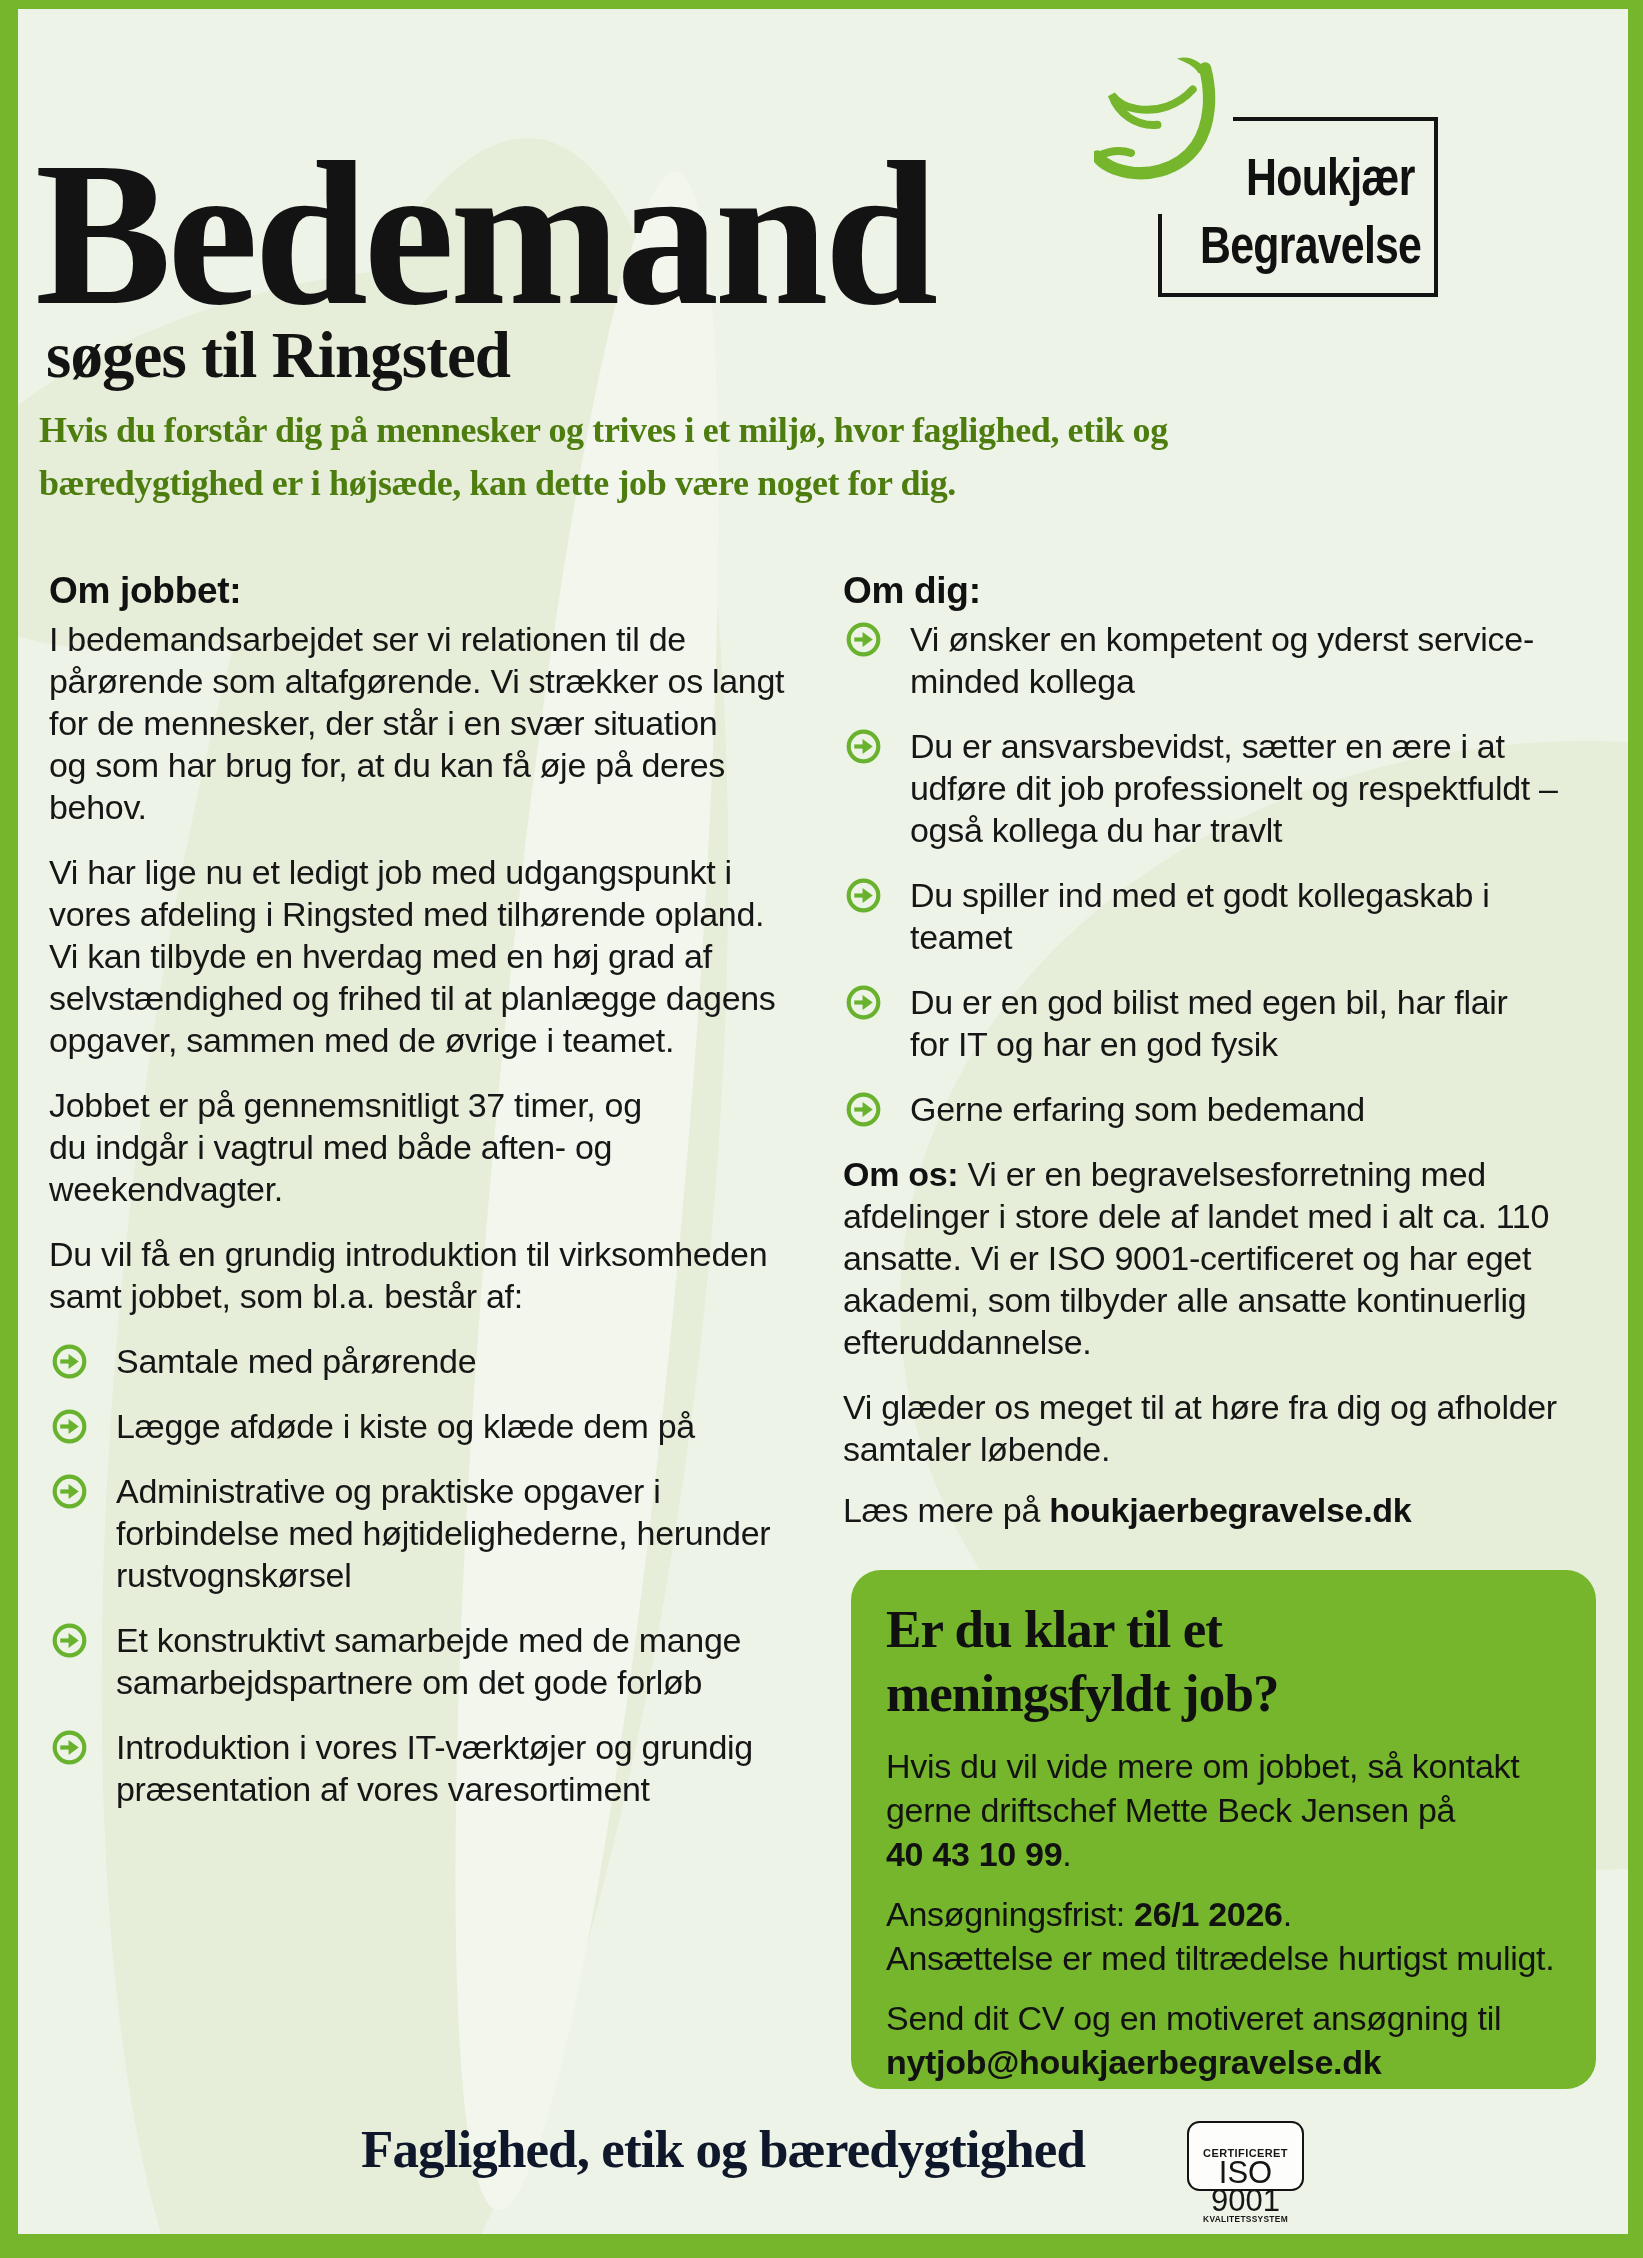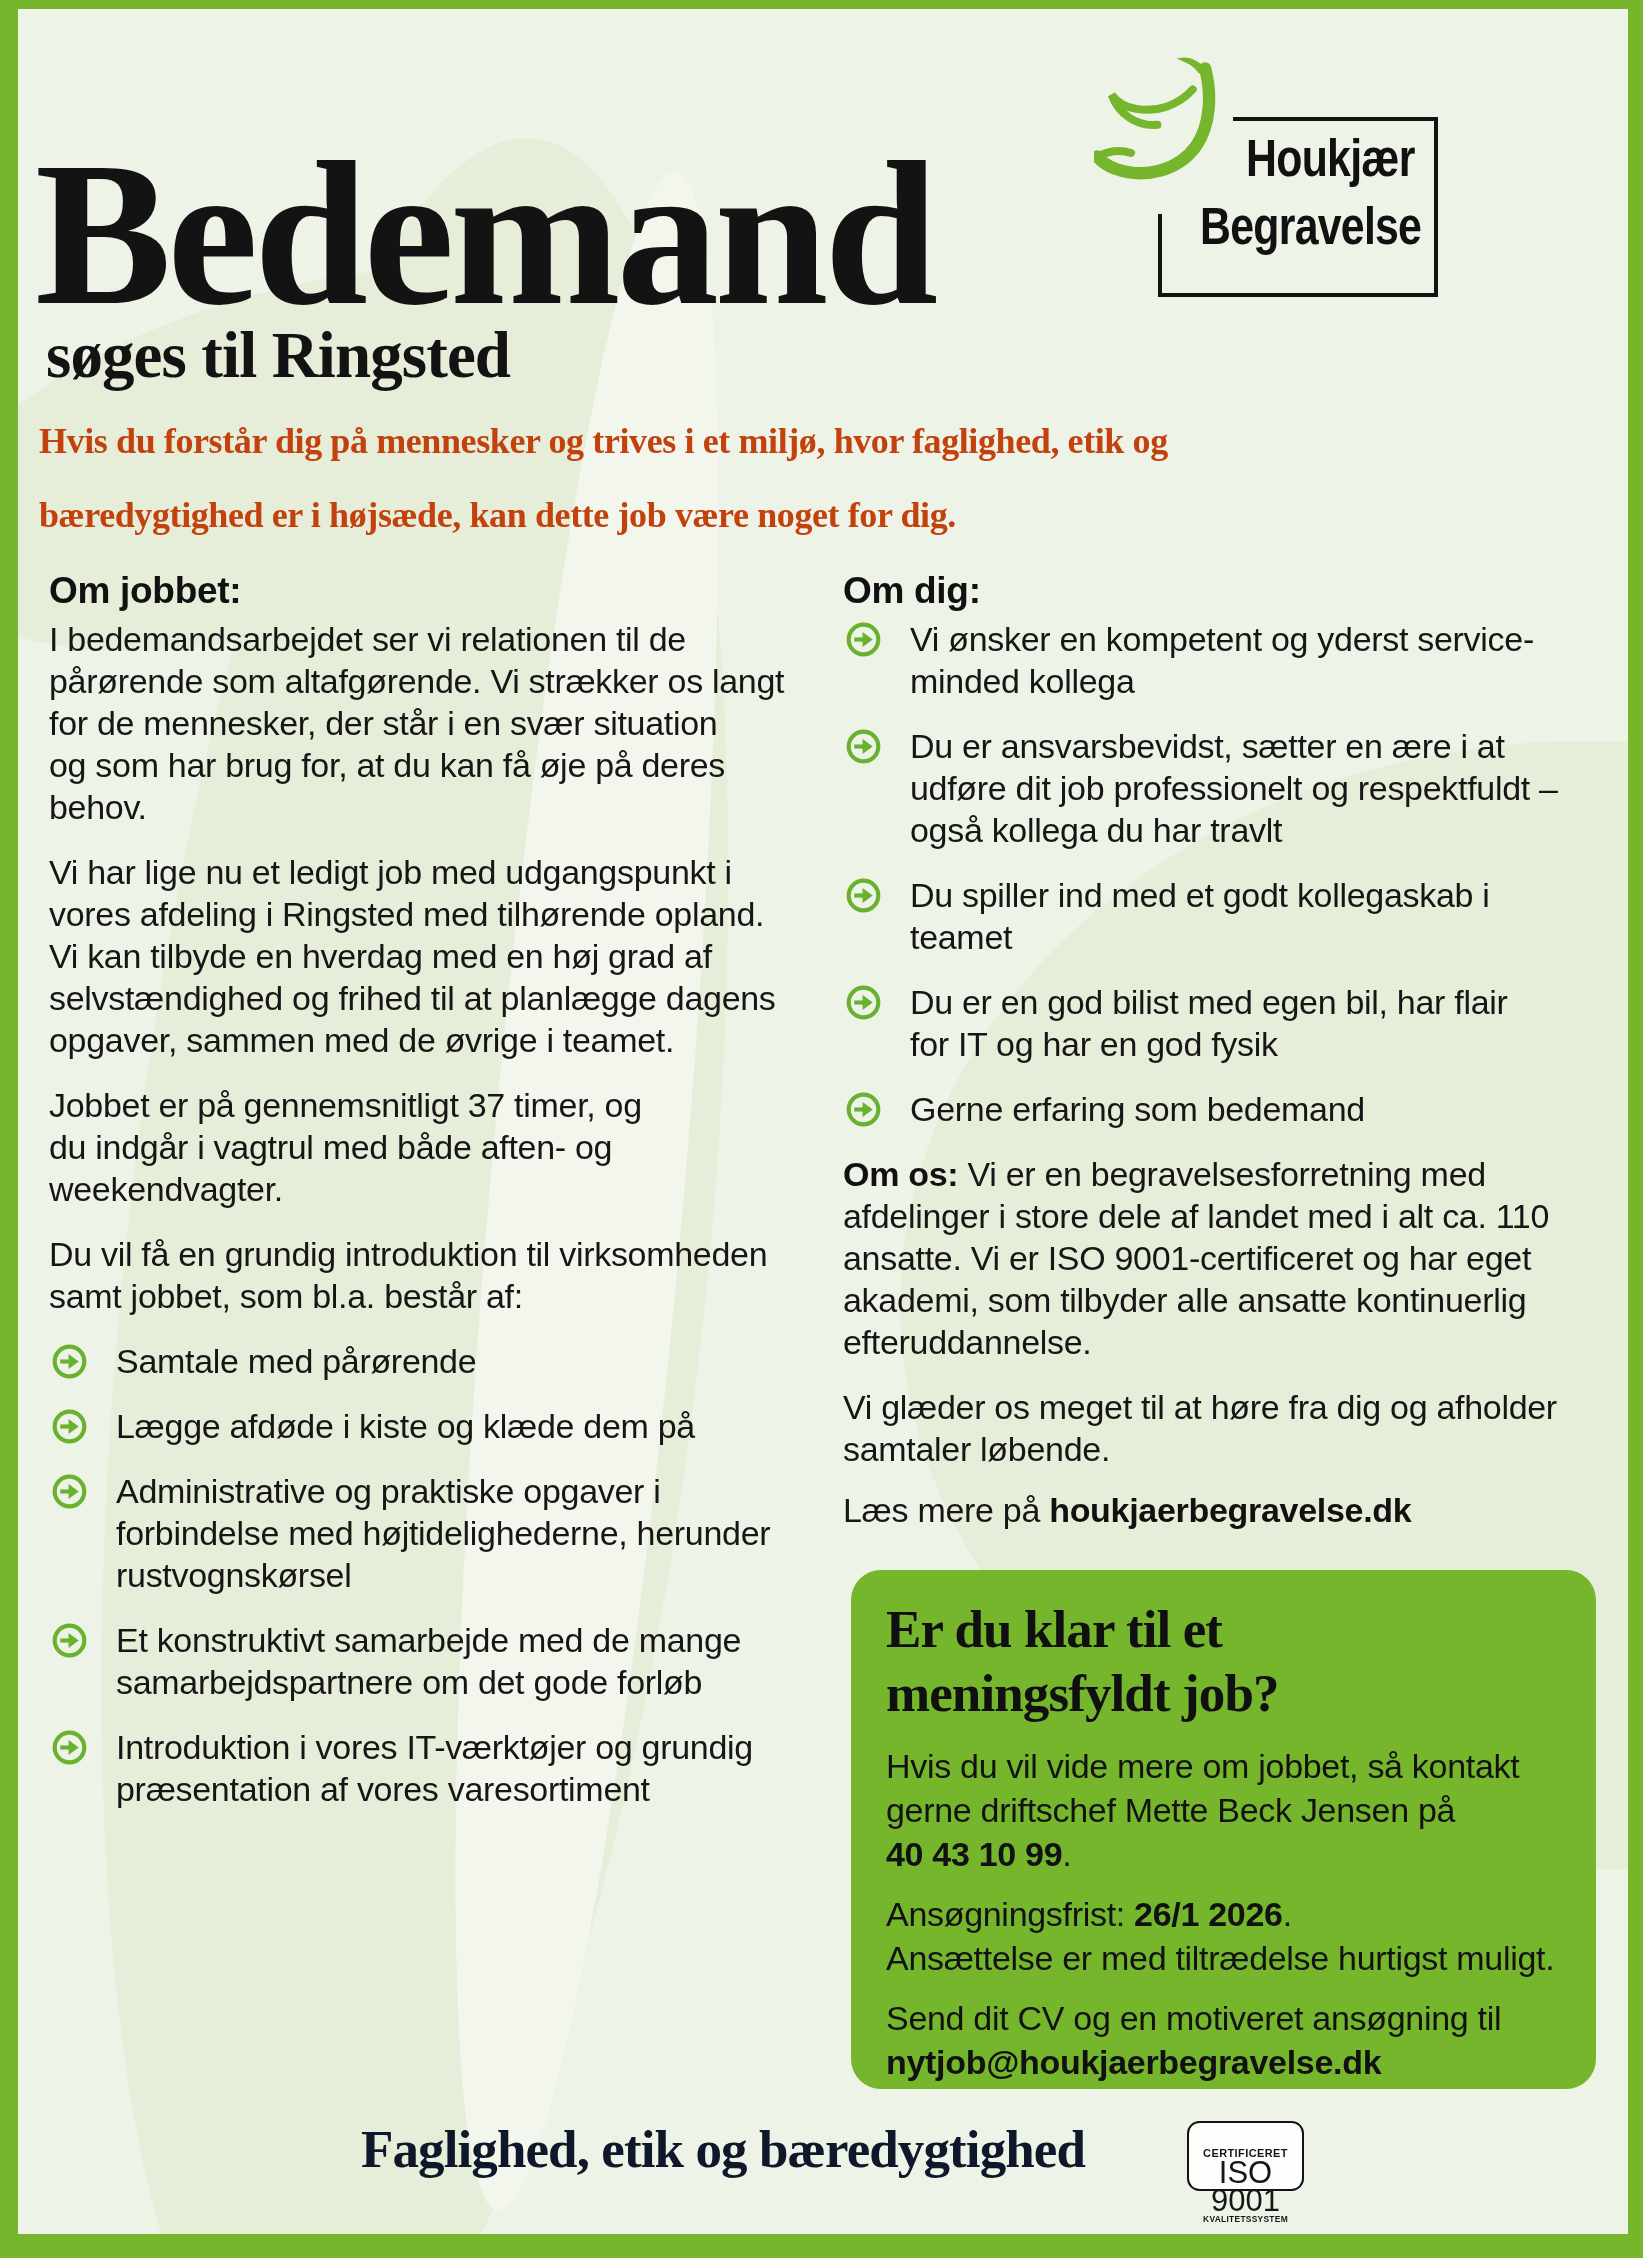--- a/index.html
+++ b/index.html
@@ -11,25 +11,25 @@
   .frame.l{left:0;top:0;width:17.6px;height:2258px;}
   .frame.r{right:0;top:0;width:16px;height:2258px;}
   .frame.b{left:0;bottom:0;width:1644px;height:24px;}
   .z{position:absolute;z-index:2;}
   .pre{white-space:pre-line;}
   .title{left:35px;top:131px;font-family:"Liberation Serif",serif;font-weight:bold;
          font-size:205px;line-height:1;letter-spacing:-4.4px;color:#131313;margin:0;}
   .subtitle{left:46px;top:323px;font-family:"Liberation Serif",serif;font-weight:bold;
             font-size:65px;letter-spacing:-0.9px;color:#131313;line-height:1;}
   .intro{left:39px;top:404px;width:1306px;font-family:"Liberation Serif",serif;font-weight:bold;
-         font-size:36px;line-height:74px;letter-spacing:-0.4px;color:#c2410c;}
+         font-size:36px;line-height:53px;letter-spacing:-0.4px;color:#4d7c0f;}
   
   .bird{left:1094px;top:56px;width:134px;height:141px;}
   .logobox{left:1158px;top:117px;width:280px;height:180px;text-align:right;
-           padding:8px 23px 0 0;box-sizing:border-box;}
+           padding:27px 23px 0 0;box-sizing:border-box;}
   .lb{position:absolute;background:#131313;}
   .lb.t{left:75px;top:0;right:0;height:4.4px;}
   .lb.rr{right:0;top:0;width:4.4px;height:180px;}
   .lb.bb{left:0;bottom:0;right:0;height:4.4px;}
   .lb.ll{left:0;top:97px;width:4.4px;height:83px;}
   .logoline{font-size:51px;font-weight:bold;line-height:68px;letter-spacing:-0.9px;color:#111;}
   .logoline span{display:inline-block;transform:scaleX(0.84);transform-origin:100% 50%;}
   
   .col{font-size:34px;line-height:42px;letter-spacing:-0.3px;}
   .col.left{left:49px;top:569px;width:776px;}

